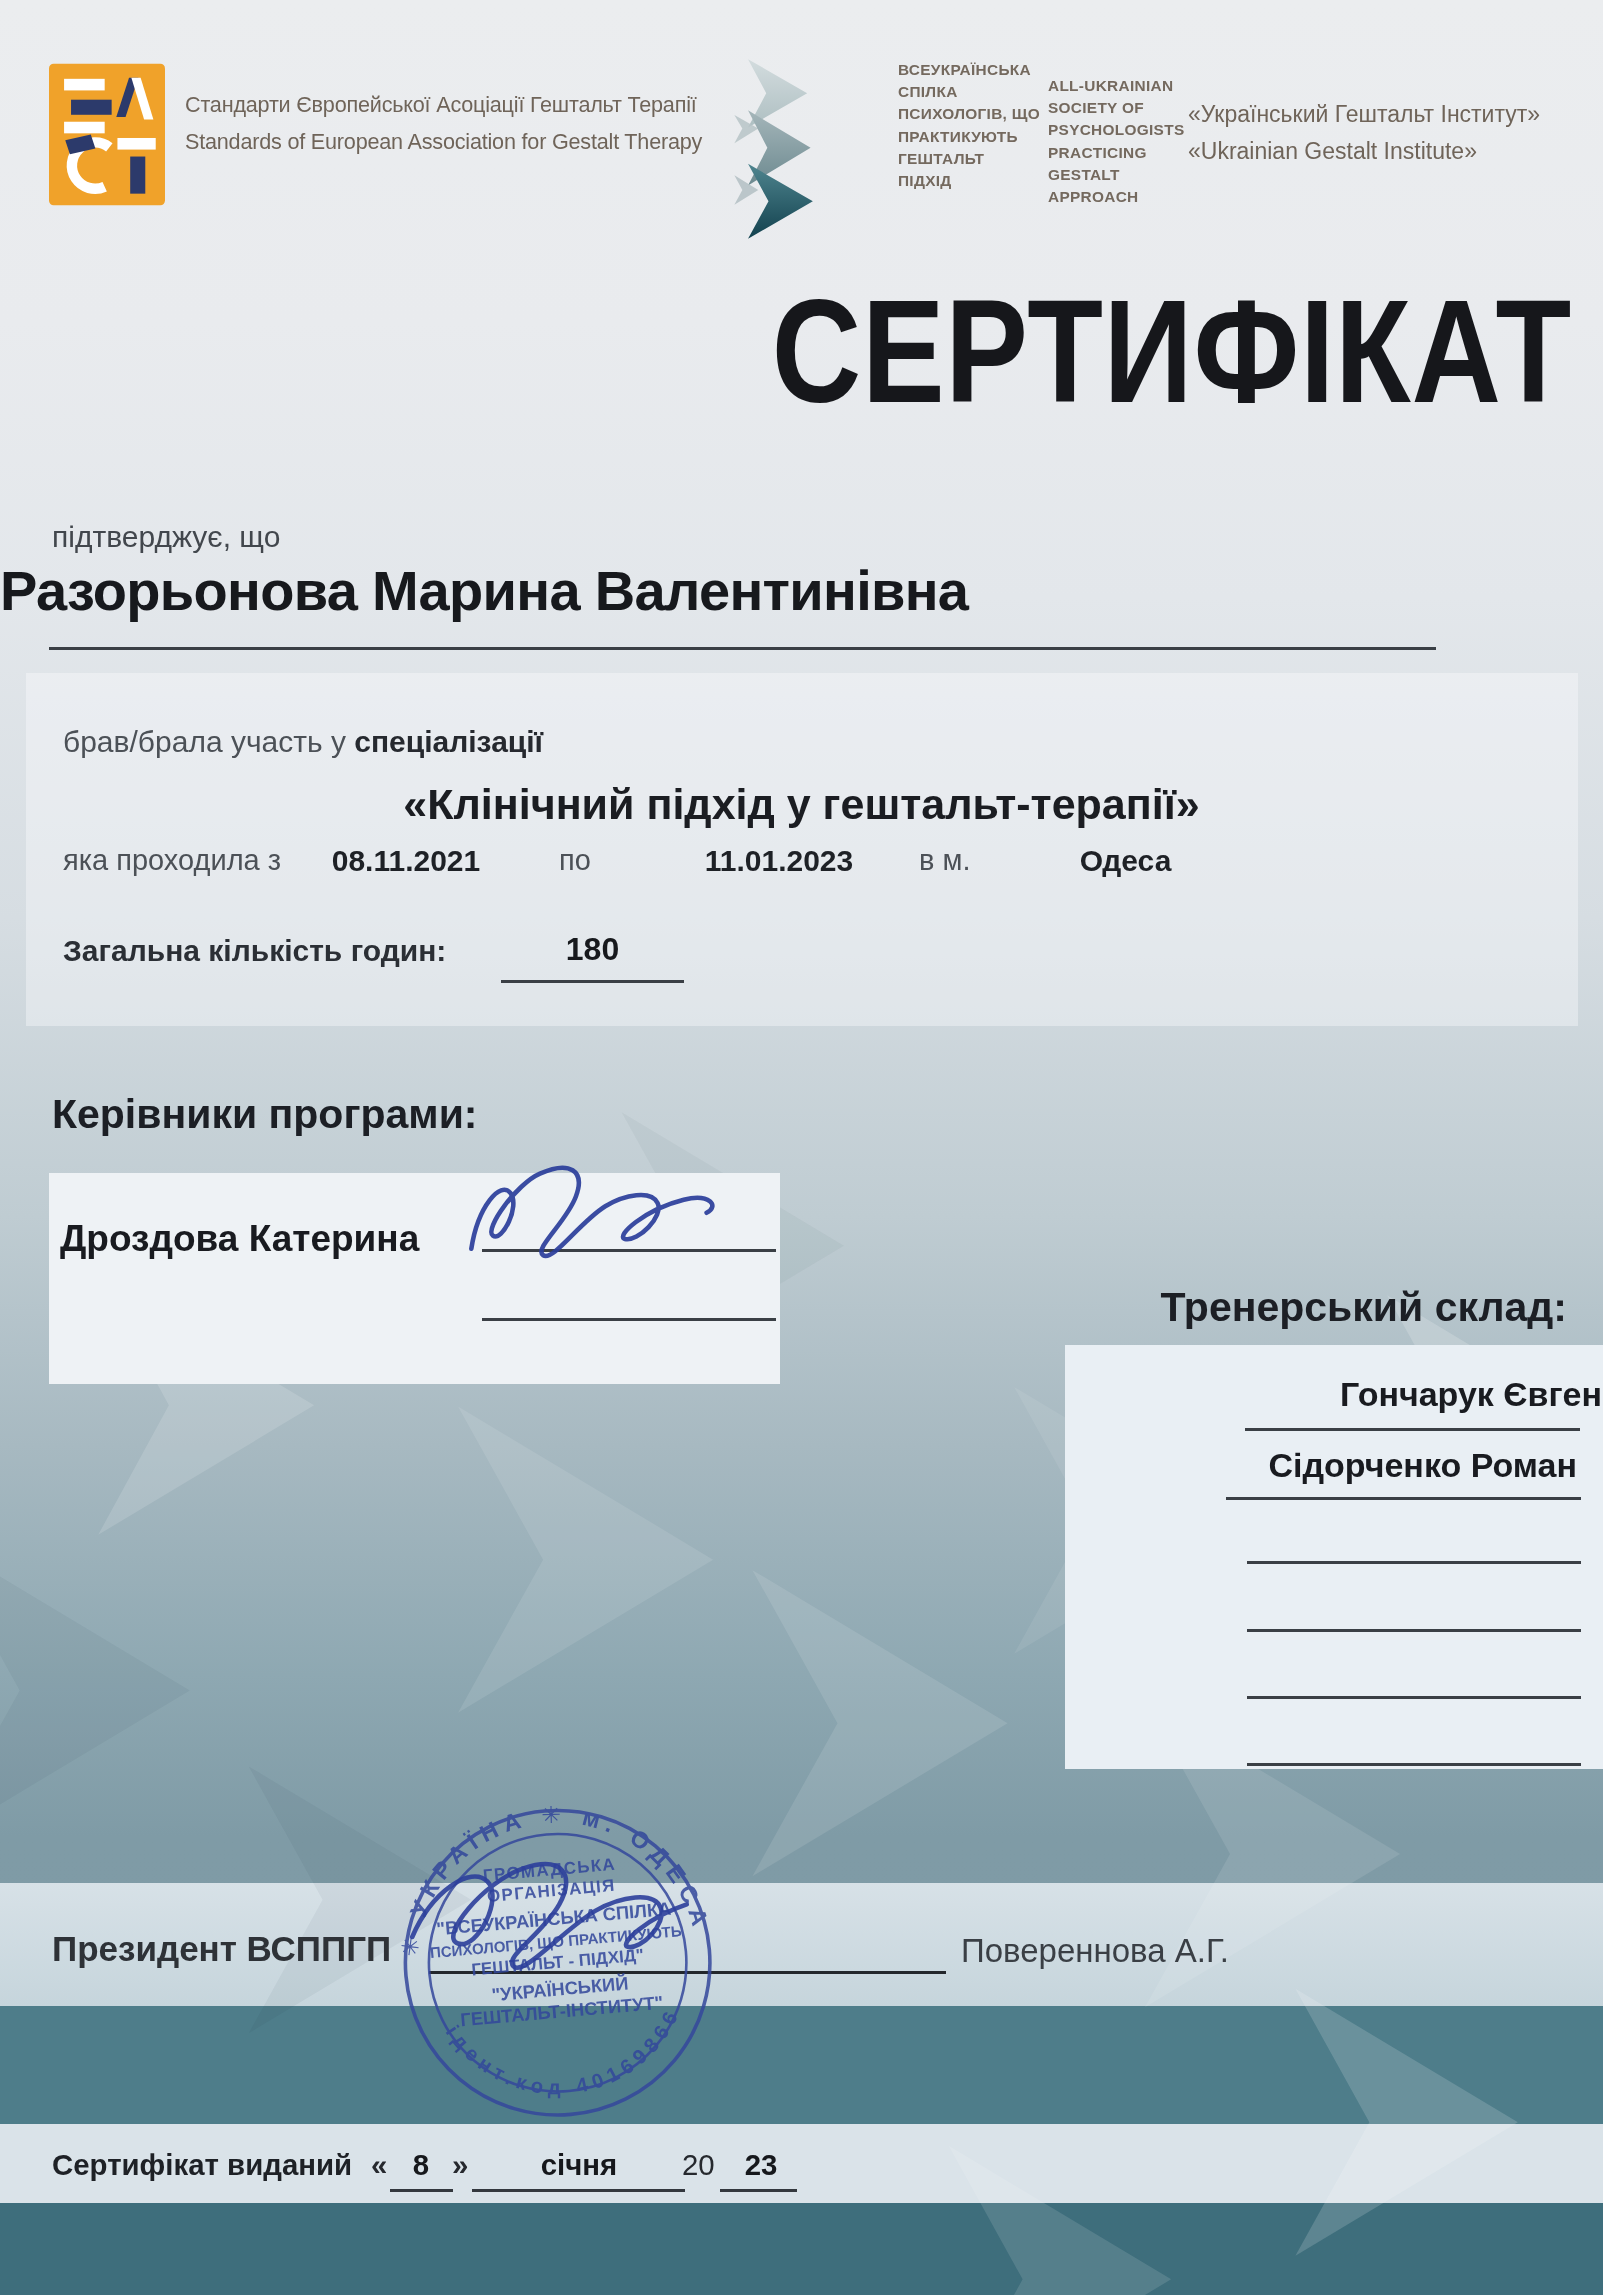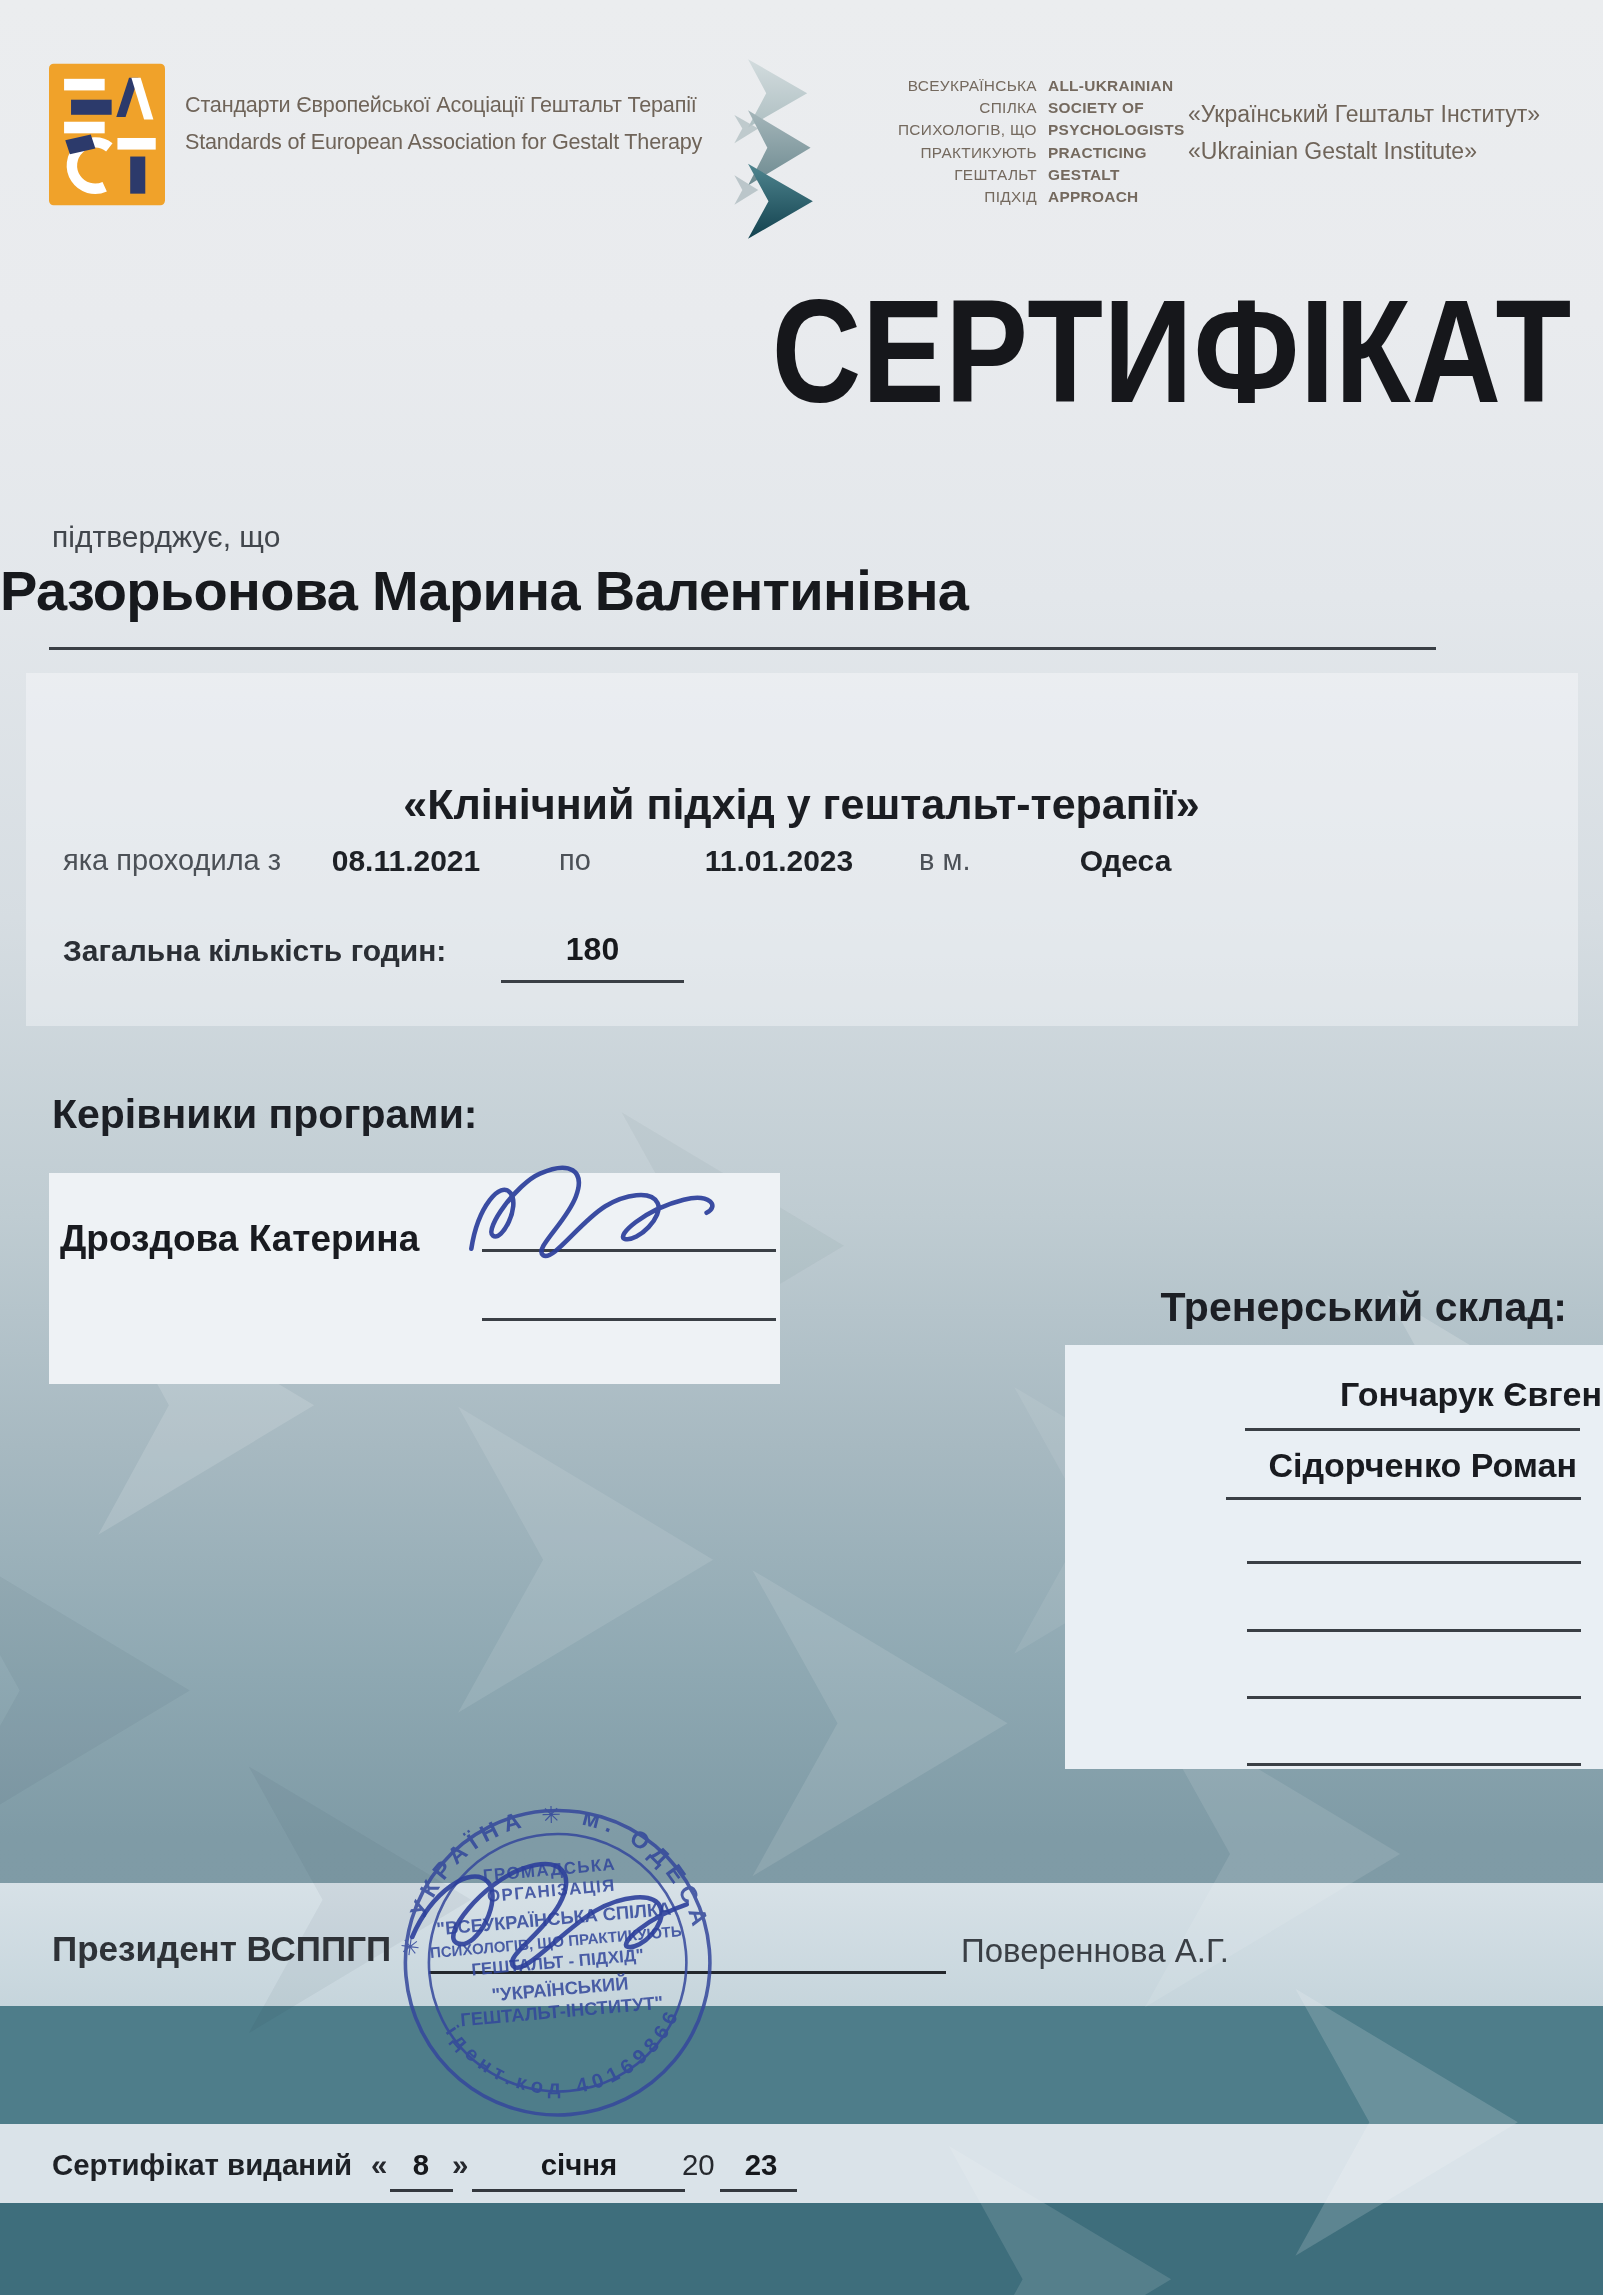--- a/index.html
+++ b/index.html
@@ -80,21 +80,21 @@
           <stop offset="1" stop-color="#12414e"></stop>
       </linearGradient>
     </defs>
     <polygon points="28,2 132,62 28,122 60,62" fill="url(#g1)"></polygon>
     <polygon points="4,100 46,124 4,150 18,124" fill="#b7c4c7" opacity="0.85"></polygon>
     <polygon points="28,92 138,158 28,224 62,158" fill="url(#g2)"></polygon>
     <polygon points="4,206 46,232 4,258 18,232" fill="#b3c0c3" opacity="0.85"></polygon>
     <polygon points="28,186 142,252 28,318 64,252" fill="url(#g3)"></polygon>
   </svg>
 
-  <div class="abs" style="left:898px;top:75px;z-index:3;color:#74695e;font-size:15.4px;font-weight:400;line-height:1.44;letter-spacing:0.3px;text-align:right;">
+  <div class="abs" style="left:898px;top:59px;z-index:3;color:#74695e;font-size:15.4px;font-weight:700;line-height:1.44;letter-spacing:0.3px;">
     <div>ВСЕУКРАЇНСЬКА</div>
     <div>СПІЛКА</div>
     <div>ПСИХОЛОГІВ, ЩО</div>
     <div>ПРАКТИКУЮТЬ</div>
     <div>ГЕШТАЛЬТ</div>
     <div>ПІДХІД</div>
   </div>
   <div class="abs" style="left:1048px;top:75px;z-index:3;color:#74695e;font-size:15.4px;font-weight:700;line-height:1.44;letter-spacing:0.3px;">
     <div>ALL-UKRAINIAN</div>
     <div>SOCIETY OF</div>
@@ -110,20 +110,23 @@
   </div>
 
   <div class="abs xb" style="left:0;top:267px;width:1572px;z-index:3;text-align:right;font-size:124px;color:#16171b;
               letter-spacing:0.7px;transform:scaleY(1.18);transform-origin:100% 0;">СЕРТИФІКАТ</div>
 
   <div class="abs" style="left:52px;top:520px;z-index:3;font-size:30px;color:#42474d;">підтверджує, що</div>
 
   <div class="abs xb" style="left:0;top:558px;width:1603px;z-index:3;font-size:56px;color:#17191d;letter-spacing:-0.7px;">Разорьонова Марина Валентинівна</div>
   <div class="uline" style="left:49px;top:647px;width:1387px;z-index:3;"></div>
 
+  <div class="abs" style="left:63px;top:725px;z-index:3;font-size:30px;color:#4c5157;">
+    <span>брав/брала участь у </span><span class="b" style="color:#26292f;">спеціалізації</span>
+  </div>
 
   <div class="abs xb" style="left:0;top:780px;width:1603px;z-index:3;text-align:center;font-size:43px;color:#1b1d22;">«Клінічний підхід у гештальт-терапії»</div>
 
   <div class="abs" style="left:0;top:844px;width:1603px;height:46px;z-index:3;font-size:29px;color:#4c5157;">
     <span class="abs" style="left:63px;">яка проходила  з</span>
     <span class="abs b" style="left:308px;width:196px;text-align:center;color:#1e2126;font-size:30px;">08.11.2021</span>
     <span class="abs" style="left:559px;">по</span>
     <span class="abs b" style="left:681px;width:196px;text-align:center;color:#1e2126;font-size:30px;">11.01.2023</span>
     <span class="abs" style="left:919px;">в м.</span>
     <span class="abs b" style="left:1034px;width:183px;text-align:center;color:#1e2126;font-size:30px;">Одеса</span>

